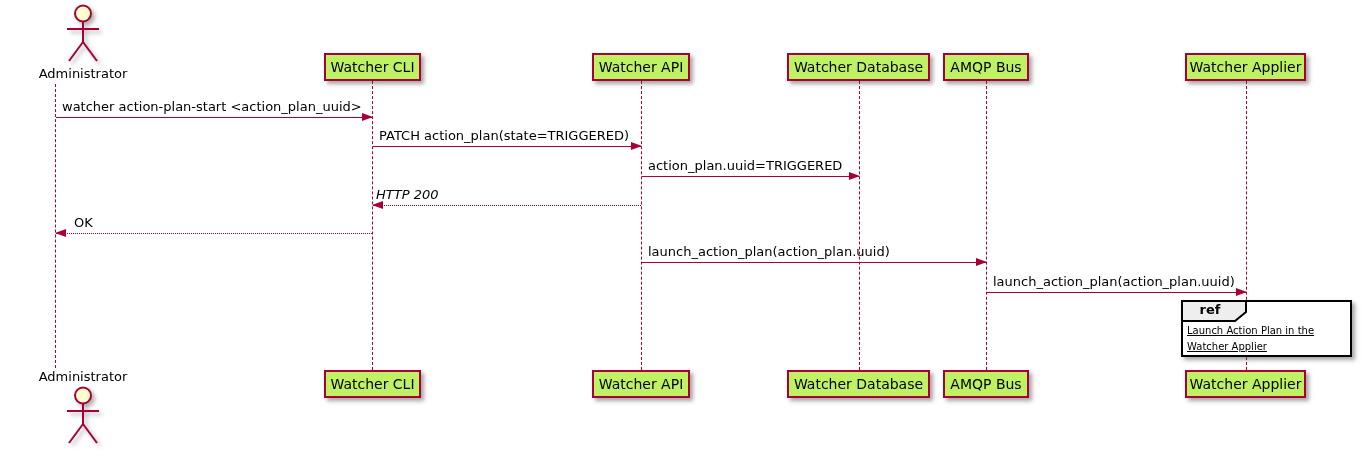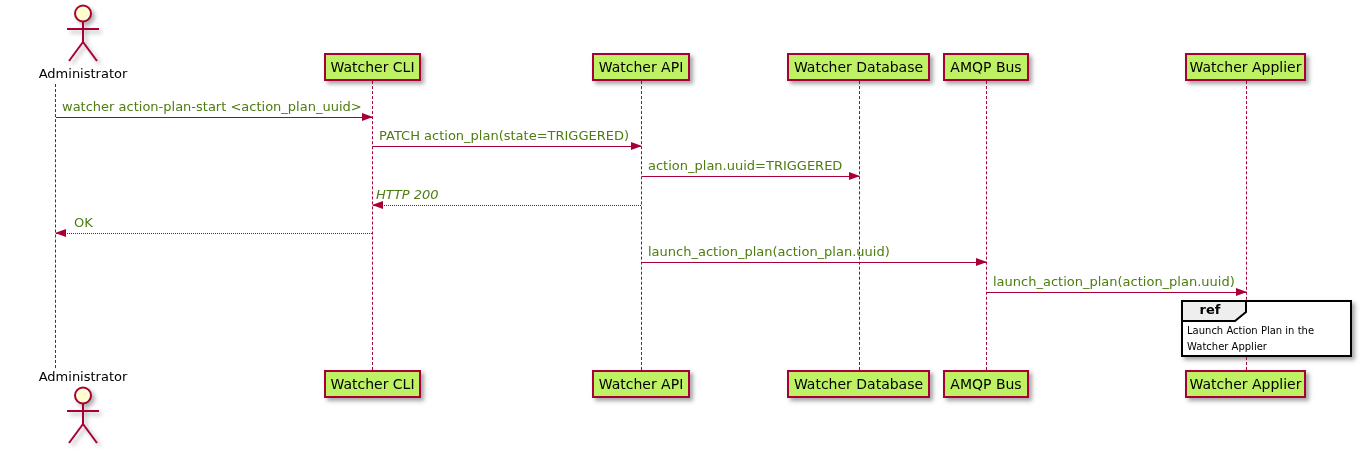--- a/index.html
+++ b/index.html
@@ -64,21 +64,21 @@
     left: 0; right: 0; top: 0;
     border-top: 1px solid #A80036;
   }
   .msg .line.dashed { border-top-style: dotted; }
   .msg .mlabel {
     position: absolute;
     left: 6px;
     bottom: 3px;
     font-size: 13px;
     white-space: nowrap;
-    color: #4d7c0f;
+    color: #000000;
   }
   .arrow-right {
     position: absolute;
     right: -1px; top: -4px;
     width: 0; height: 0;
     border-top: 4px solid transparent;
     border-bottom: 4px solid transparent;
     border-left: 11px solid #A80036;
   }
   .arrow-left {
@@ -190,21 +190,21 @@
     <div class="line"></div>
     <div class="arrow-right"></div>
   </div>
 
   <div class="msg" style="left:987px; top:292px; width:259px;">
     <div class="mlabel">launch_action_plan(action_plan.uuid)</div>
     <div class="line"></div>
     <div class="arrow-right"></div>
   </div>
 
-  <div class="refbox" style="left:1181px; top:300px; width:167px; height:53px;">
+  <div class="refbox" style="left:1181px; top:300px; width:167px; height:53px;text-decoration:underline;">
     <div class="ref-tab">
       <svg width="70" height="22" viewBox="0 0 70 22">
         <path d="M0,0 H64 V11 L53,20 H0 Z" fill="#EEEEEE" stroke="#000000" stroke-width="2"></path>
       </svg>
       <span class="ref-tab-label">ref</span>
     </div>
     <div class="ref-text">
       <div>Launch Action Plan in the</div>
       <div>Watcher Applier</div>
     </div>

